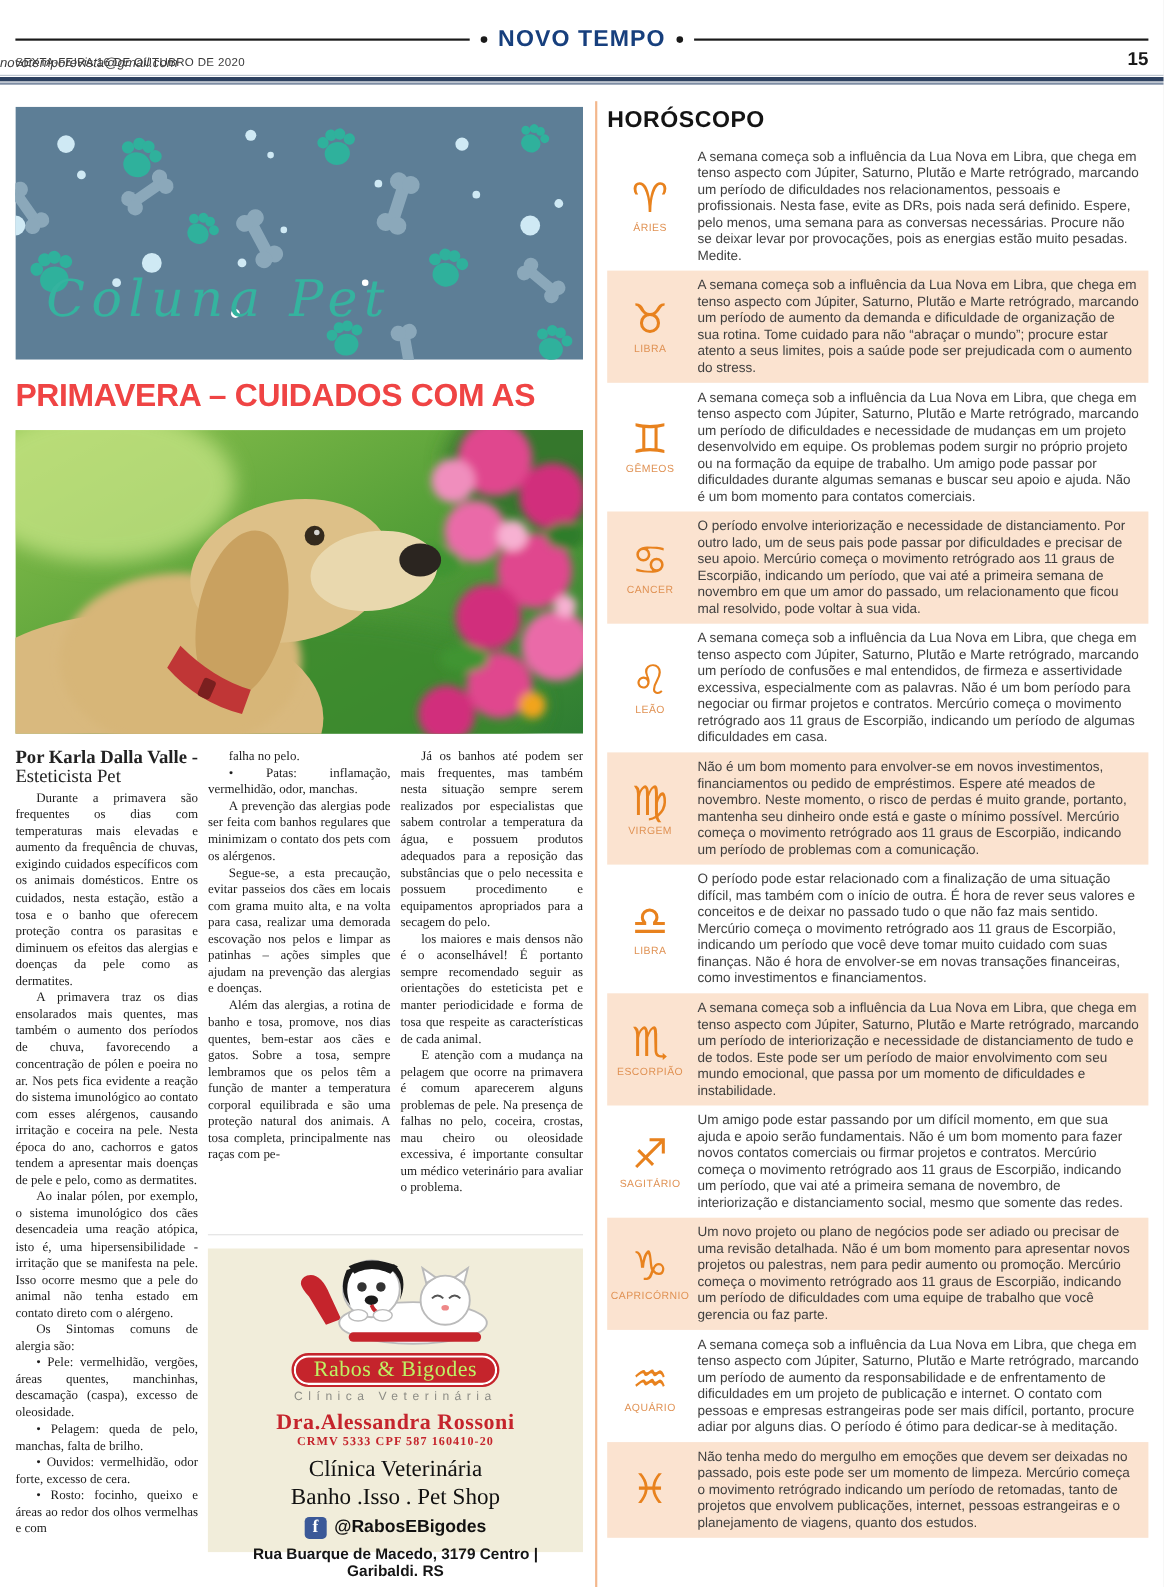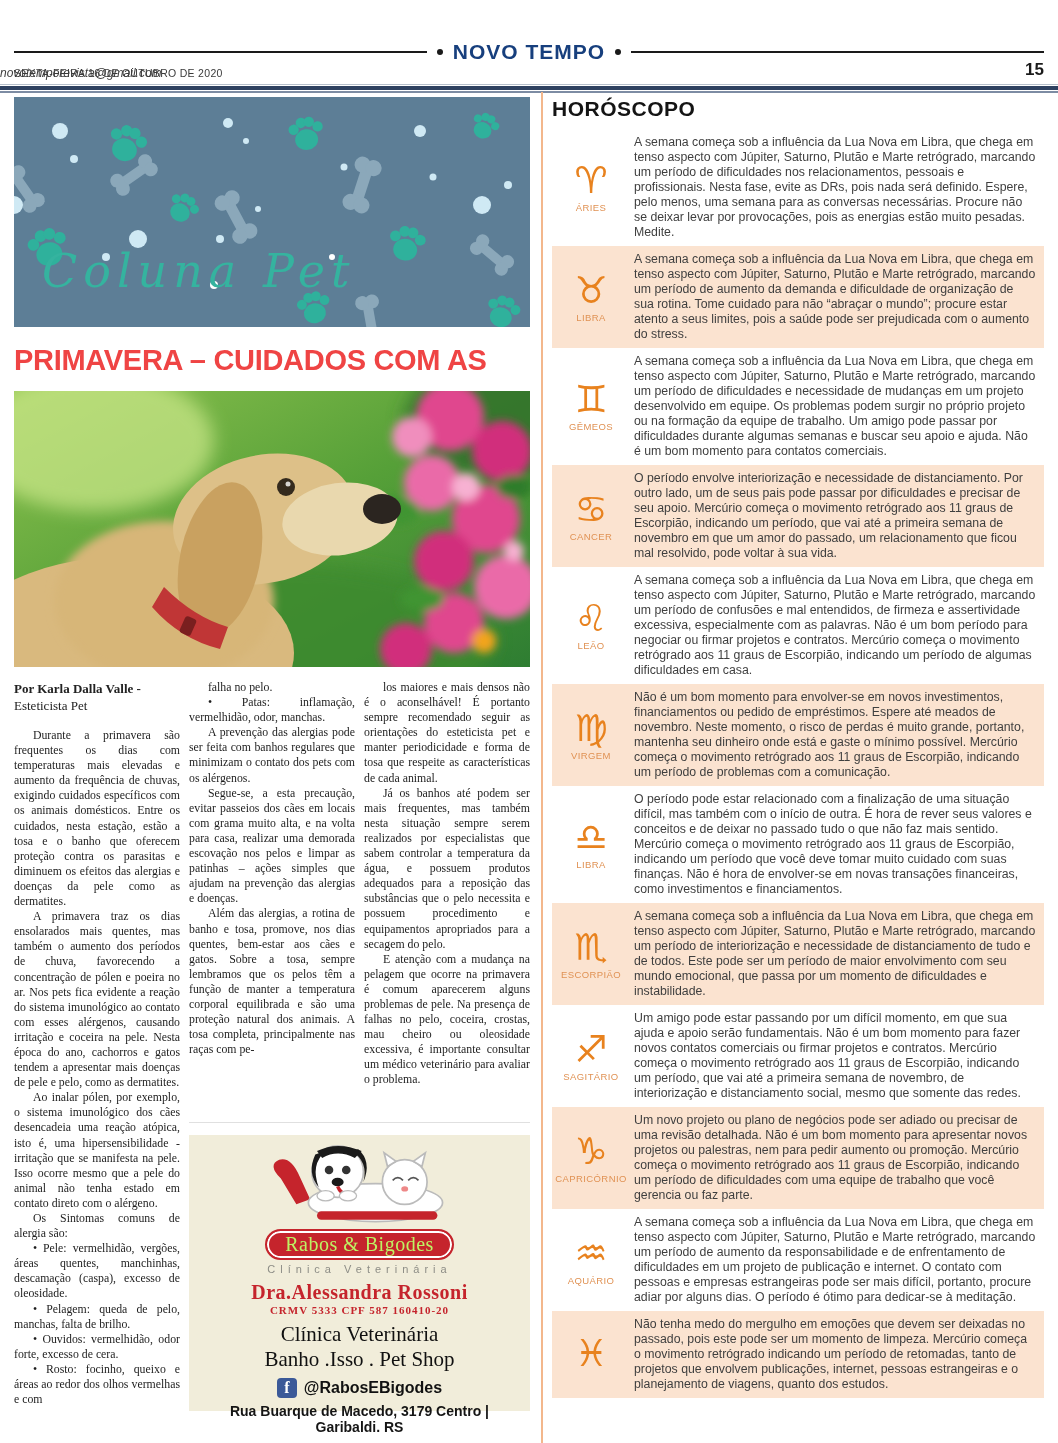--- a/index.html
+++ b/index.html
@@ -2,21 +2,21 @@
 <html lang="pt" style="--navy: #173f7d; --orange: #e8821e; --orangelabel: #e09254; --peach: #fbe3d0; --salmon: #f3b78c; --cream: #f1edda; --adred: #c5242c; --fbblue: #3b5998;"><head>
 <meta charset="utf-8">
 <style>
   html,body{margin:0;padding:0;background:#e8e8e8;}
   .page{
     position:relative;width:1058px;height:1443px;margin:0 auto;
     background:#ffffff;overflow:hidden;
     font-family:"Liberation Sans",sans-serif;color:#222;
   }
   
-  .masthead{position:absolute;top:0;left:0;right:0;height:80px;margin-top:16px;}
+  .masthead{position:absolute;top:0;left:0;right:0;height:80px;}
   .mast-center{position:absolute;top:24px;left:14px;right:14px;display:flex;align-items:center;gap:10px;}
   .mast-line{flex:1;height:2px;background:#1a1a1a;}
   .mast-dot{width:6px;height:6px;border-radius:50%;background:#1a1a1a;flex:none;}
   .paper-title{flex:none;font-size:21px;font-weight:bold;letter-spacing:1px;color:var(--navy);}
   .mast-email{position:absolute;top:50px;left:0;right:0;font-style:italic;font-size:12px;color:#3d3d3d;}
   .mast-date{position:absolute;top:51px;left:14px;font-size:10.5px;color:#3a3a3a;letter-spacing:.3px;}
   .mast-page{position:absolute;top:44px;right:14px;font-size:17px;font-weight:bold;color:#1a1a1a;}
   .mast-rules{position:absolute;top:68px;left:0;right:0;}
   .rule-a{height:1px;background:#b7c0cb;}
   .rule-b{height:4px;background:#2e4160;margin-top:1px;}
@@ -32,21 +32,21 @@
   .photo{display:block;margin-top:14px;width:516px;height:276px;}
   .article-row{display:flex;gap:9px;margin-top:13px;}
   .colA{width:166px;flex:none;}
   .right-two{width:341px;flex:none;}
   .cols23{display:flex;gap:9px;height:432px;overflow:hidden;}
   .colB{width:166px;flex:none;}
   .article-text p{
     margin:0;font-family:"Liberation Serif",serif;font-size:11.8px;line-height:15.1px;
     text-align:justify;text-indent:1.6em;color:#1d1d1d;
   }
-  .byline{font-family:"Liberation Serif",serif;font-size:13px;line-height:17px;margin-bottom:14px;}
+  .byline{font-family:"Liberation Serif",serif;font-size:17px;line-height:17px;margin-bottom:4px;}
   .byline .b1{font-weight:bold;}
   .ad-divider{height:1px;background:#e0e0e0;margin-top:10px;}
   
   .ad{margin-top:12px;background:var(--cream);text-align:center;padding:4px 8px 10px 8px;height:262px;}
   .ad-pill{display:inline-block;background:var(--adred);color:#bef264;border:2px solid var(--adred);
     box-shadow:inset 0 0 0 2px #fff;border-radius:16px;padding:2px 18px;
     font-family:"Liberation Serif",serif;font-size:20px;letter-spacing:.5px;}
   .ad-sub{margin-top:3px;font-size:11px;letter-spacing:5px;color:#8d8d86;}
   .ad-dra{margin-top:6px;font-family:"Liberation Serif",serif;font-weight:bold;font-size:20px;color:var(--adred);letter-spacing:.5px;}
   .ad-crmv{font-family:"Liberation Serif",serif;font-weight:bold;font-size:11px;color:var(--adred);letter-spacing:1px;}
@@ -234,22 +234,22 @@
             <div>
                 <p>falha no pelo.</p>
                 <p>• Patas: inflamação, vermelhidão, odor, manchas.</p>
                 <p>A prevenção das alergias pode ser feita com banhos regulares que minimizam o contato dos pets com os alérgenos.</p>
                 <p>Segue-se, a esta precaução, evitar passeios dos cães em locais com grama muito alta, e na volta para casa, realizar uma demorada escovação nos pelos e limpar as patinhas – ações simples que ajudam na prevenção das alergias e doenças.</p>
                 <p>Além das alergias, a rotina de banho e tosa, promove, nos dias quentes, bem-estar aos cães e gatos. Sobre a tosa, sempre lembramos que os pelos têm a função de manter a temperatura corporal equilibrada e são uma proteção natural dos animais. A tosa completa, principalmente nas raças com pe-</p>
               </div>
           </div>
           <div class="colB article-text">
             <div>
+                <p>Já os banhos até podem ser mais frequentes, mas também nesta situação sempre serem realizados por especialistas que sabem controlar a temperatura da água, e possuem produtos adequados para a reposição das substâncias que o pelo necessita e possuem procedimento e equipamentos apropriados para a secagem do pelo.</p>
                 <p>los maiores e mais densos não é o aconselhável! É portanto sempre recomendado seguir as orientações do esteticista pet e manter periodicidade e forma de tosa que respeite as características de cada animal.</p>
-                <p>Já os banhos até podem ser mais frequentes, mas também nesta situação sempre serem realizados por especialistas que sabem controlar a temperatura da água, e possuem produtos adequados para a reposição das substâncias que o pelo necessita e possuem procedimento e equipamentos apropriados para a secagem do pelo.</p>
                 <p>E atenção com a mudança na pelagem que ocorre na primavera é comum aparecerem alguns problemas de pele. Na presença de falhas no pelo, coceira, crostas, mau cheiro ou oleosidade excessiva, é importante consultar um médico veterinário para avaliar o problema.</p>
               </div>
           </div>
         </div>
         <div class="ad-divider"></div>
 
         <div class="ad">
           <svg width="190" height="86" viewBox="0 0 220 100" role="img">
             <path d="M18 46 Q 2 30 16 24 Q 30 20 40 44 L 52 70 L 36 76 Z" fill="#c5242c"></path>
             <ellipse cx="128" cy="74" rx="78" ry="22" fill="#fff" stroke="#bbb" stroke-width="2"></ellipse>

